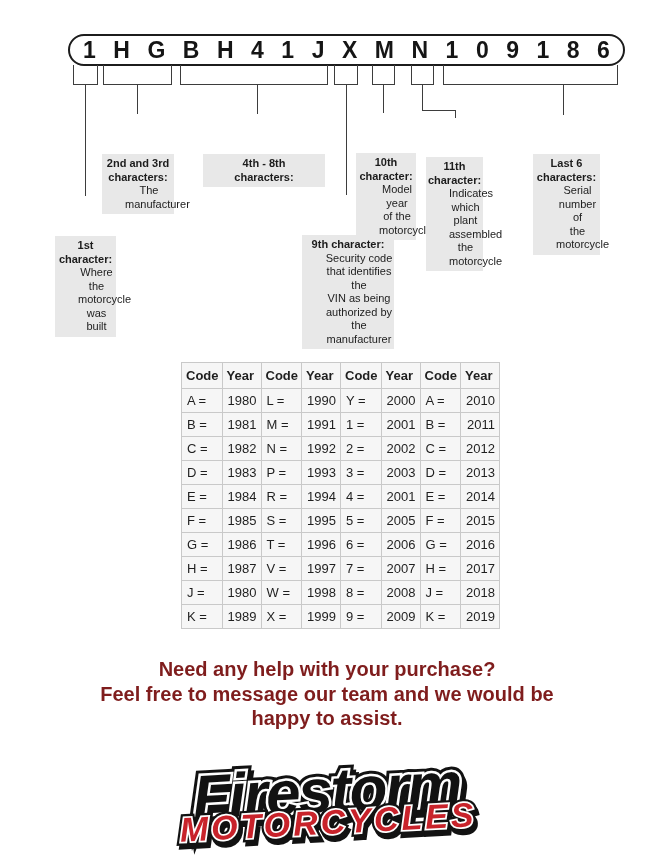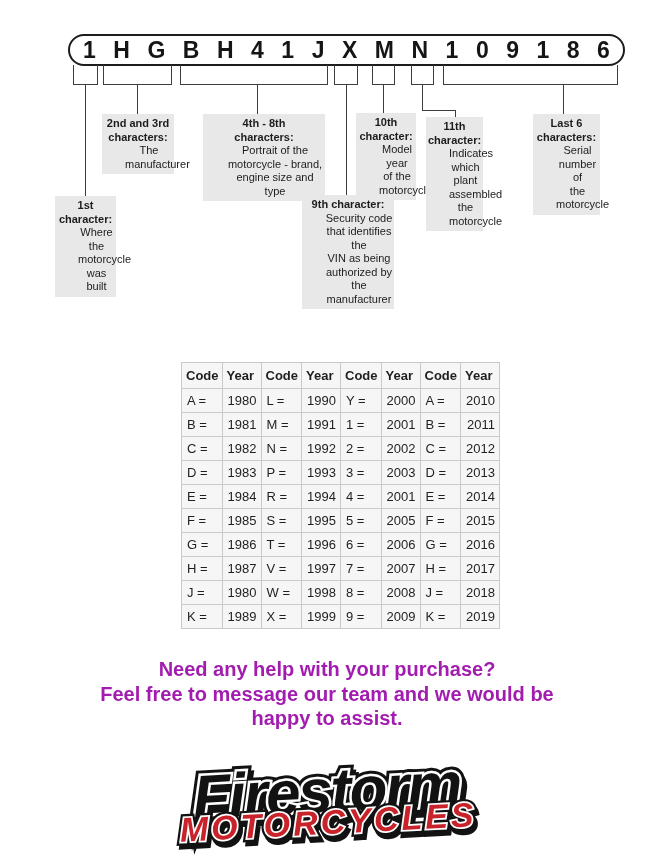--- a/index.html
+++ b/index.html
@@ -14,21 +14,21 @@
     padding:0 13px; background:#ffffff;
   }
   .vin-char { font-size:23px; font-weight:bold; color:#151515; line-height:1; }
 
   
   .ln { position:absolute; background:#3d3d3d; }
 
   
   .abox {
     position:absolute; background:#e8e8e8; color:#1c1c1c;
-    text-align:center; font-size:11px; line-height:13.5px; padding:3px 1px;
+    text-align:center; font-size:11px; line-height:13.5px; padding:3px 1px;margin-top:40px;
   }
   .abox .t { display:block; font-weight:bold; white-space:pre-line; }
   .abox .d { display:block; white-space:pre-line;padding-left:22px; }
 
   .source-note {
     position:absolute; left:55px; top:296px; font-size:11.5px; color:#141414;
     white-space:pre-wrap;
   }
 
   
@@ -39,21 +39,21 @@
   }
   .yc-table th { font-weight:bold; text-align:left; padding:5px 3px 5px 4px; }
   .yc-table th.w-code { width:34px;margin-left:44px; }
   .yc-table th.w-year { width:39px; }
   .yc-table td.code-cell { text-align:left; padding:4px 2px 4px 5px; }
   .yc-table td.year-cell { text-align:right; padding:4px 4px 4px 2px; }
 
   
   .help {
     position:absolute; left:0; right:0; top:657px; text-align:center;
-    font-size:20px; font-weight:bold; color:#a21caf; line-height:24.5px;
+    font-size:20px; font-weight:bold; color:#7f1d1d; line-height:24.5px;
   }
 
   
   .logo { position:absolute; left:0; right:0; top:762px; text-align:center; transform:rotate(-3deg); }
   .word { position:relative; display:inline-block; z-index:0; font-style:italic; font-weight:bold; }
   .word .layer { display:block; white-space:nowrap; }
   .word .abs { position:absolute; left:0; top:0; }
   .word-main { font-size:62px; line-height:58px; letter-spacing:-2px; }
   .word-sub  { font-size:34px; line-height:34px; letter-spacing:3px; margin-top:-16px; }
   .word-main .outer  { -webkit-text-stroke:11px #121212; color:#121212; z-index:-3; }
@@ -132,23 +132,20 @@
   </div>
   <div class="abox" style="left:102px;top:114px;width:72px;">
     <span class="t">2nd and 3rd
 characters:</span>
     <span class="d">The
 manufacturer</span>
   </div>
   <div class="abox" style="left:203px;top:114px;width:122px;">
     <span class="t">4th - 8th
 characters:</span>
-    <span class="d">Portrait of the
-motorcycle - brand,
-engine size and type</span>
   </div>
   <div class="abox" style="left:302px;top:195px;width:92px;">
     <span class="t">9th character:</span>
     <span class="d">Security code
 that identifies the
 VIN as being
 authorized by the
 manufacturer</span>
   </div>
   <div class="abox" style="left:356px;top:113px;width:60px;">

